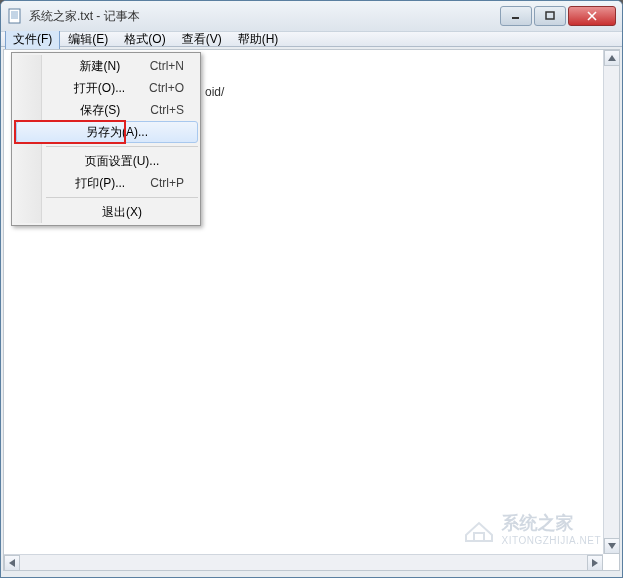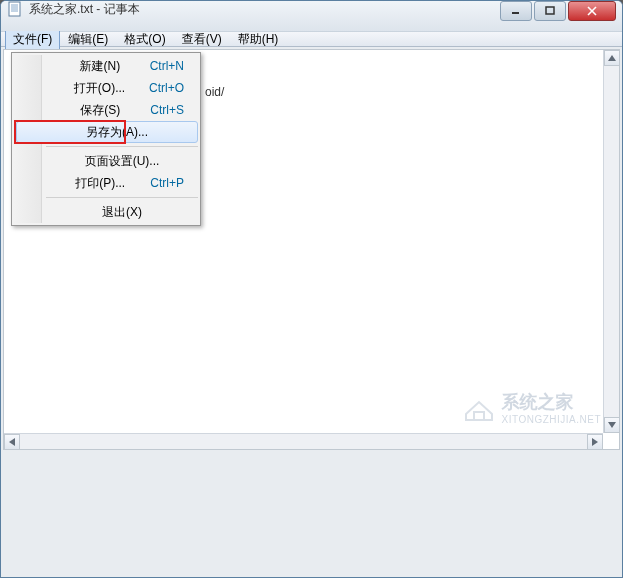--- a/index.html
+++ b/index.html
@@ -1,51 +1,51 @@
 <!DOCTYPE html>
 <html><head>
   <meta charset="utf-8">
   <style>
     * { box-sizing: border-box; margin: 0; padding: 0; font-family: "Microsoft YaHei", "SimSun", Tahoma, sans-serif; font-size: 12px; }
     body { background: #666; width: 623px; height: 578px; overflow: hidden; position: relative; }
     
     .window { background: #e8ecf0; border: 1px solid #5a7fa0; border-radius: 6px 6px 0 0; width: 623px; height: 578px; position: relative; box-shadow: 0 0 8px rgba(0,0,0,0.3); margin: 0; }
-    .titlebar { height: 30px; background: linear-gradient(to bottom, #f0f4f8, #dde4ec); border-radius: 5px 5px 0 0; display: flex; align-items: flex-start; padding: 0 6px; position: relative; }
+    .titlebar { height: 30px; background: linear-gradient(to bottom, #f0f4f8, #dde4ec); border-radius: 5px 5px 0 0; display: flex; align-items: center; padding: 0 6px; position: relative; }
     .titlebar-icon { width: 16px; height: 16px; margin-right: 6px; }
     .titlebar-text { color: #333; flex: 1; }
     .window-controls { display: flex; gap: 0; }
     .win-btn { width: 32px; height: 20px; border: 1px solid #8aa0b6; border-radius: 3px; display: flex; align-items: center; justify-content: center; margin-left: 2px; cursor: pointer; }
     .win-btn.min { background: linear-gradient(to bottom, #e8eef4, #c8d4e0); }
     .win-btn.max { background: linear-gradient(to bottom, #e8eef4, #c8d4e0); }
     .win-btn.close { background: linear-gradient(to bottom, #e89090, #c83030); width: 48px; border-color: #903030; }
     
     .menubar { height: 16px; background: linear-gradient(to bottom, #f4f6fa, #e2e8f0); border-top: 1px solid #cad4de; border-bottom: 1px solid #b0bcca; display: flex; align-items: center; padding: 0 4px; }
     .menu-item { padding: 11px 8px; cursor: pointer; }
     .menu-item.active { border: 1px solid #7da2ce; background: #d6e6f8; padding: 1px 7px; }
     
-    .content-area { position: relative; background: #fff; margin: 2px; height: 401px; border: 1px solid #c0c8d0; }
+    .content-area { position: relative; background: #fff; margin: 2px; height: 522px; border: 1px solid #c0c8d0; }
     .editor { padding: 6px; font-family: "Consolas", monospace; color: #333; white-space: pre; position: absolute; top: 0; left: 0; right: 16px; bottom: 16px; overflow: hidden; }
     .editor-line { line-height: 16px; }
     
     .vscroll { position: absolute; right: 0; top: 0; width: 16px; height: calc(100% - 16px); background: #eef0f4; border-left: 1px solid #d0d6de; }
     .vscroll-arrow { width: 16px; height: 16px; display: flex; align-items: center; justify-content: center; background: linear-gradient(to bottom, #f6f8fc, #e0e6ee); border: 1px solid #c0c8d0; }
     .vscroll-arrow.up { position: absolute; top: 0; }
     .vscroll-arrow.down { position: absolute; bottom: 0; }
     .hscroll { position: absolute; bottom: 0; left: 0; height: 16px; width: calc(100% - 16px); background: #eef0f4; border-top: 1px solid #d0d6de; }
     .hscroll-arrow { width: 16px; height: 16px; display: flex; align-items: center; justify-content: center; background: linear-gradient(to bottom, #f6f8fc, #e0e6ee); border: 1px solid #c0c8d0; }
     .hscroll-arrow.left { position: absolute; left: 0; }
     .hscroll-arrow.right { position: absolute; right: 0; }
     
     .dropdown { position: absolute; top: 51px; left: 10px; width: 190px; background: #f2f2f2; border: 1px solid #979797; box-shadow: 2px 2px 4px rgba(0,0,0,0.3); z-index: 100; padding: 2px; text-align: center; }
     .dropdown-inner { border-left: 28px solid #f2f2f2; position: relative; }
     .dropdown-gutter { position: absolute; left: -28px; top: 0; bottom: 0; width: 28px; background: linear-gradient(to right, #f2f2f2, #e8e8e8); border-right: 1px solid #d8d8d8; }
     .dd-item { display: flex; height: 22px; align-items: center; padding-left: 8px; padding-right: 4px; cursor: pointer; position: relative; }
     .dd-item.highlight { background: linear-gradient(to bottom, #eef4fc, #d8e8fc); border: 1px solid #a8c8ee; border-radius: 3px; margin-left: -26px; padding-left: 34px; }
     .dd-label { flex: 1; }
-    .dd-shortcut { color: #0369a1; padding-right: 10px; }
+    .dd-shortcut { color: #404040; padding-right: 10px; }
     .dd-sep { height: 1px; background: #d0d0d0; margin: 3px 0 3px 4px; }
     .red-box { position: absolute; border: 2px solid #de2020; pointer-events: none; }
     
     .watermark { position: absolute; right: 18px; bottom: 24px; opacity: 0.25; color: #4a688c; font-size: 16px; display: flex; align-items: center; gap: 6px; }
     .watermark svg { opacity: 0.8; }
   </style>
 </head>
 <body>
 
 <div class="window">

